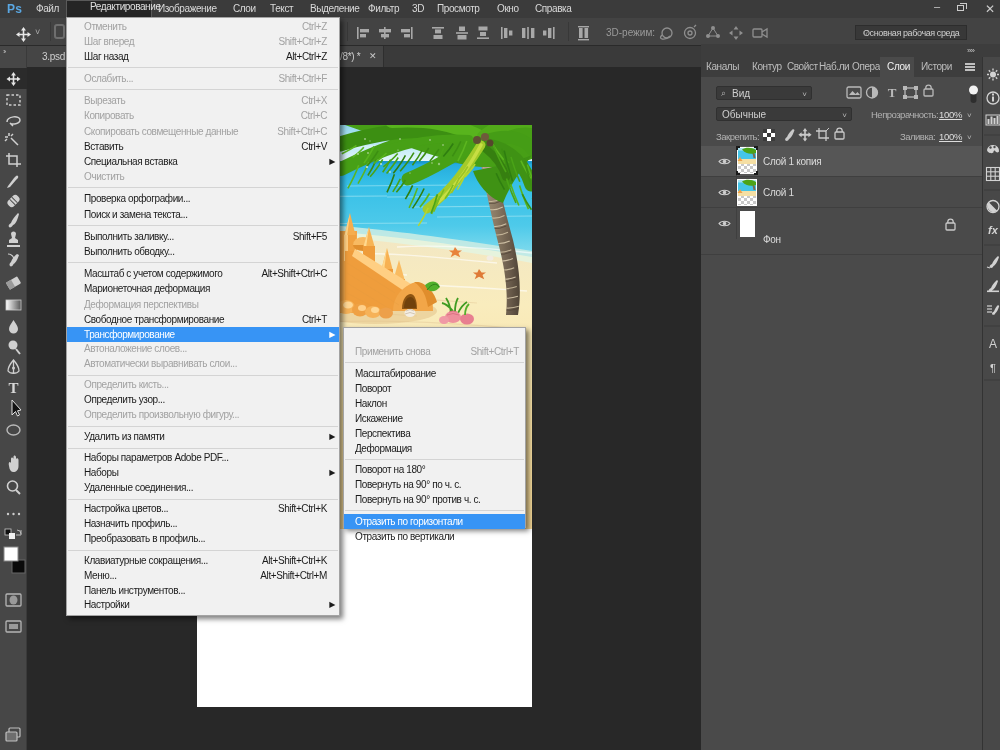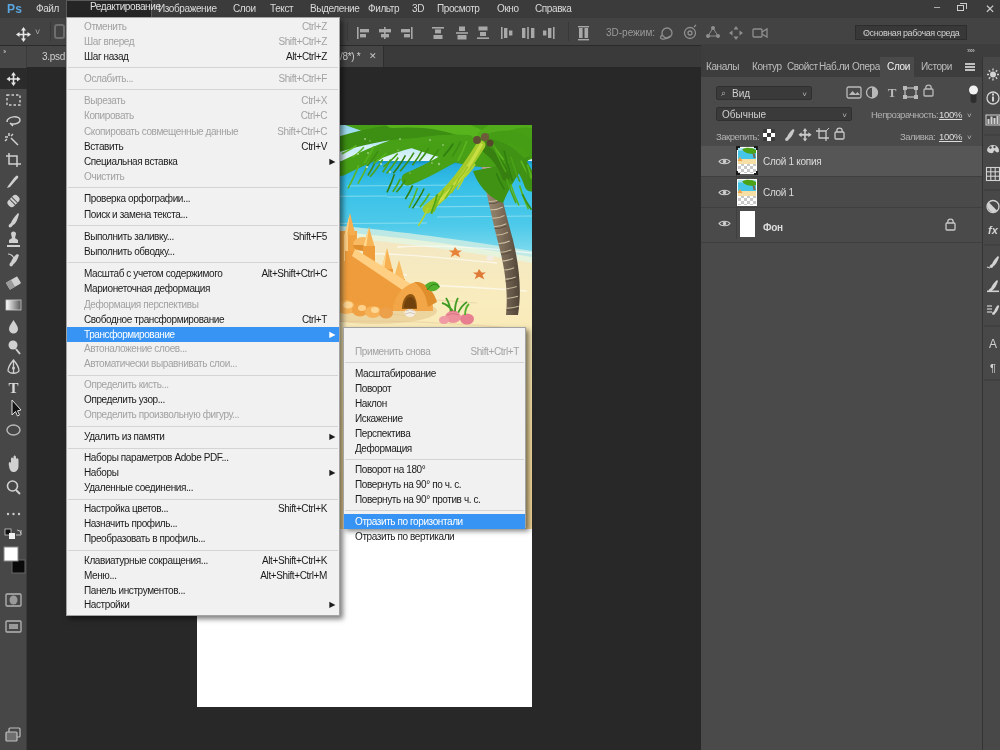--- a/index.html
+++ b/index.html
@@ -547,21 +547,21 @@
   <span class="chevd" style="left:266px;top:89px;">˅</span>
 
   <div class="lrow" style="top:102px;background:#565656;">
     <span class="eye"></span>
     <span class="lname">Слой 1 копия</span>
   </div>
   <div class="lrow" style="top:133px;">
     <span class="eye"></span>
     <span class="lname">Слой 1</span>
   </div>
-  <div class="lrow" style="top:168px;font-weight:bold;">
+  <div class="lrow" style="top:180px;">
     <span class="eye"></span>
     <span class="lname">Фон</span>
   </div>
   <svg width="299" height="706" viewBox="0 0 299 706" style="position:absolute;left:0;top:0;pointer-events:none;">
     <defs>
       <pattern id="checker" width="6" height="6" patternUnits="userSpaceOnUse">
         <rect width="6" height="6" fill="#ffffff"></rect>
           <rect width="3" height="3" fill="#c8c8c8"></rect>
           <rect x="3" y="3" width="3" height="3" fill="#c8c8c8"></rect>
       </pattern>

